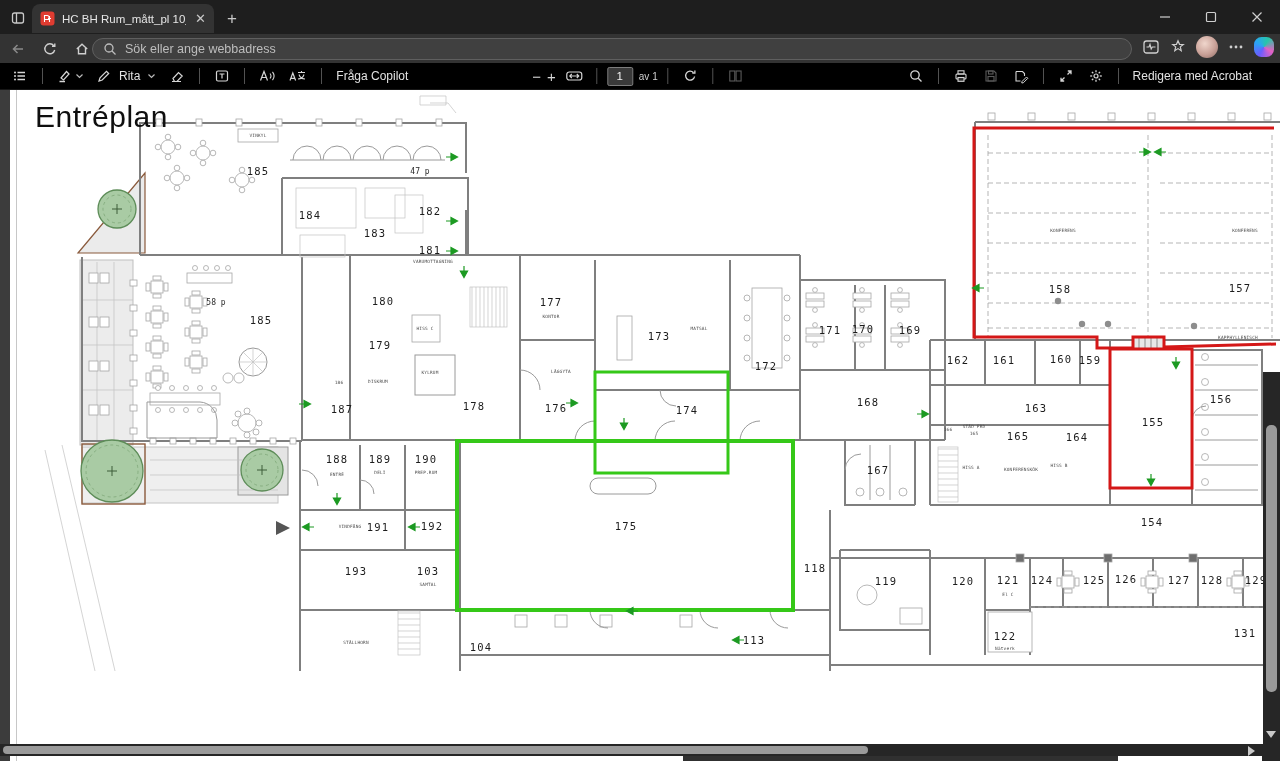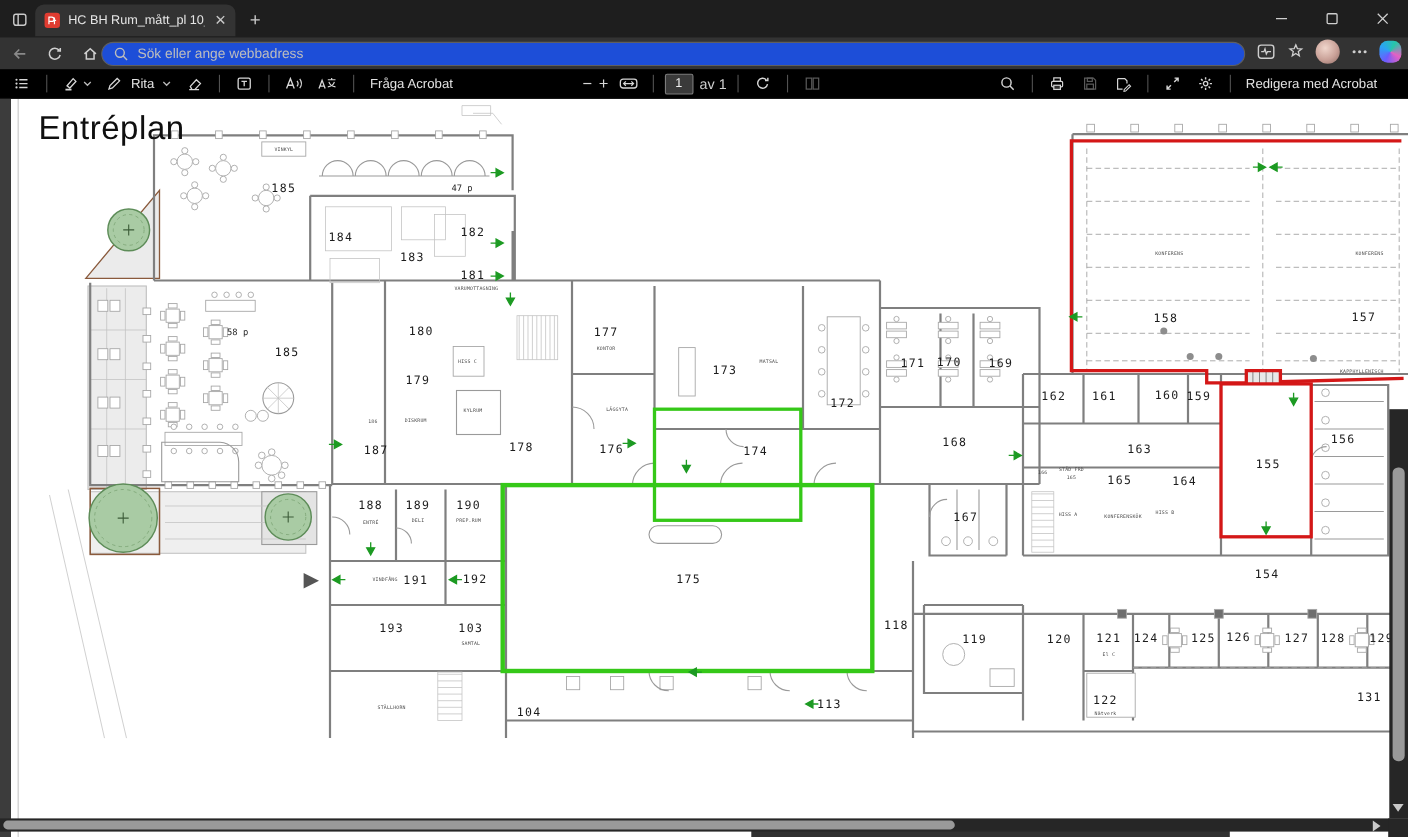--- a/index.html
+++ b/index.html
@@ -7,36 +7,36 @@
   .titlebar{position:absolute;left:0;top:0;width:1280px;height:34px;background:#1e1e1e;}
   .tab-actions{position:absolute;left:8px;top:8px;width:20px;height:20px;display:flex;align-items:center;justify-content:center;border-radius:4px;}
   .tab{position:absolute;left:32px;top:4px;width:182px;height:29px;background:#333333;border-radius:8px 8px 0 0;display:flex;align-items:center;padding:0 8px;gap:7px;}
   .tab-title{color:#e6e6e6;font-size:11.5px;white-space:nowrap;overflow:hidden;max-width:124px;}
   .tab-close{color:#c9c9c9;font-size:13px;margin-left:auto;line-height:1;}
   .newtab{position:absolute;left:222px;top:9px;color:#c9c9c9;font-size:17px;width:20px;text-align:center;}
   .wincontrols{position:absolute;right:0;top:0;height:33px;display:flex;}
   .winbtn{width:46px;height:33px;display:flex;align-items:center;justify-content:center;}
   .navbar{position:absolute;left:0;top:34px;width:1280px;height:29px;background:#333333;display:flex;align-items:center;}
   .navicon{width:28px;height:24px;display:flex;align-items:center;justify-content:center;margin-left:4px;border-radius:4px;}
-  .addrpill{position:absolute;left:92px;top:38px;width:1040px;height:22px;background:#1d4ed8;border:1px solid #5f5f5f;border-radius:11px;display:flex;align-items:center;padding:0 10px;gap:8px;}
+  .addrpill{position:absolute;left:92px;top:38px;width:1040px;height:22px;background:#404040;border:1px solid #5f5f5f;border-radius:11px;display:flex;align-items:center;padding:0 10px;gap:8px;}
   .addrtext{color:#bdbdbd;font-size:12.5px;}
   .righticons{position:absolute;right:6px;top:36px;display:flex;align-items:center;gap:9px;}
   .avatar{width:22px;height:22px;border-radius:50%;background:radial-gradient(circle at 40% 35%, #f0d6cc, #c9a198 55%, #8d6a63);}
   .copilot{width:20px;height:20px;border-radius:38%;background:conic-gradient(from 210deg,#6a5cff,#2aa4f4,#27c6a8,#e561c3,#6a5cff);}
   .pdfbar{position:absolute;left:0;top:63px;width:1280px;height:27px;background:#000000;border-bottom:1px solid #171717;display:flex;align-items:center;color:#d6d6d6;}
   .pgroup{display:flex;align-items:center;gap:6px;}
   .pleft{margin-left:8px;}
   .pcenter{position:absolute;left:50%;transform:translateX(-50%);}
   .pright{position:absolute;right:24px;}
   .pbtn{min-width:24px;height:22px;display:flex;align-items:center;justify-content:center;border-radius:4px;gap:3px;padding:0 3px;}
   .ptext{font-size:12px;color:#e2e2e2;white-space:nowrap;padding:0 4px;}
   .pdivider{width:1px;height:16px;background:#525252;margin:0 4px;}
   .disabled svg{opacity:.42;}
   .pageinput{width:26px;height:19px;background:#3a3a3a;border:1px solid #7d7d7d;border-radius:2px;color:#efefef;font-size:11.5px;text-align:center;font-family:"Liberation Sans",sans-serif;}
-  .ofpages{font-size:13px;color:#cfcfcf;}
+  .ofpages{font-size:10px;color:#cfcfcf;}
   .mchar{font-size:15px;color:#d6d6d6;line-height:1;}
   .viewer{position:absolute;left:0;top:90px;width:1280px;height:671px;background:#5eead4;}
   .pdfpage{position:absolute;left:10px;top:0;width:1270px;height:671px;background:#ffffff;overflow:hidden;}
   .doc-title{position:absolute;left:25px;top:10px;font-size:30px;color:#0f0f0f;font-family:"Liberation Sans",sans-serif;letter-spacing:.5px;}
   .frameline{position:absolute;left:6px;top:0;width:1px;height:671px;background:#c7c7c7;}
   svg text{dominant-baseline:middle;text-anchor:middle;}
   .lbl-lg{font:10.5px "DejaVu Sans Mono",monospace;letter-spacing:1.2px;fill:#1c1c1c;}
   .lbl-md{font:8px "DejaVu Sans Mono",monospace;fill:#2a2a2a;}
   .lbl-xs{font:4.4px "DejaVu Sans Mono",monospace;fill:#4a4a4a;letter-spacing:.2px;}
   .w2{stroke:#7f7f7f;stroke-width:2;fill:none;}
@@ -182,21 +182,21 @@
           <path d="M12,5.5 a4,4 0 0 1 0,5 M14.5,3.8 a7,7 0 0 1 0,8.4" stroke="#d6d6d6" fill="none" stroke-width="1.1"></path>
         </svg>
       </div>
     <div class="pbtn">
         <svg width="20" height="16">
           <path d="M2,12.5 L4.8,5 L7.6,12.5 M3,10.3 H6.6" stroke="#d6d6d6" fill="none" stroke-width="1.2"></path>
           <path d="M10,4.5 H17 M13.5,3 V4.5 M11,6.5 C11.8,9.2 14.5,10.8 17,11 M16,6.5 C15.2,9.2 12.5,10.8 10,11" stroke="#d6d6d6" fill="none" stroke-width="1.1"></path>
         </svg>
       </div>
     <div class="pdivider"></div>
-    <span class="ptext">Fråga Acrobat</span>
+    <span class="ptext">Fråga Copilot</span>
   </div>
 
   <div class="pgroup pcenter">
     <span class="mchar">−</span>
     <span class="mchar">+</span>
     <div class="pbtn">
         <svg width="18" height="16">
           <rect x="1.5" y="4" width="15" height="8" rx="2.5" stroke="#d6d6d6" fill="none" stroke-width="1.2"></rect>
           <path d="M4.5,8 H13.5 M6.5,6 L4.5,8 L6.5,10 M11.5,6 L13.5,8 L11.5,10" stroke="#d6d6d6" fill="none" stroke-width="1.1"></path>
         </svg>

